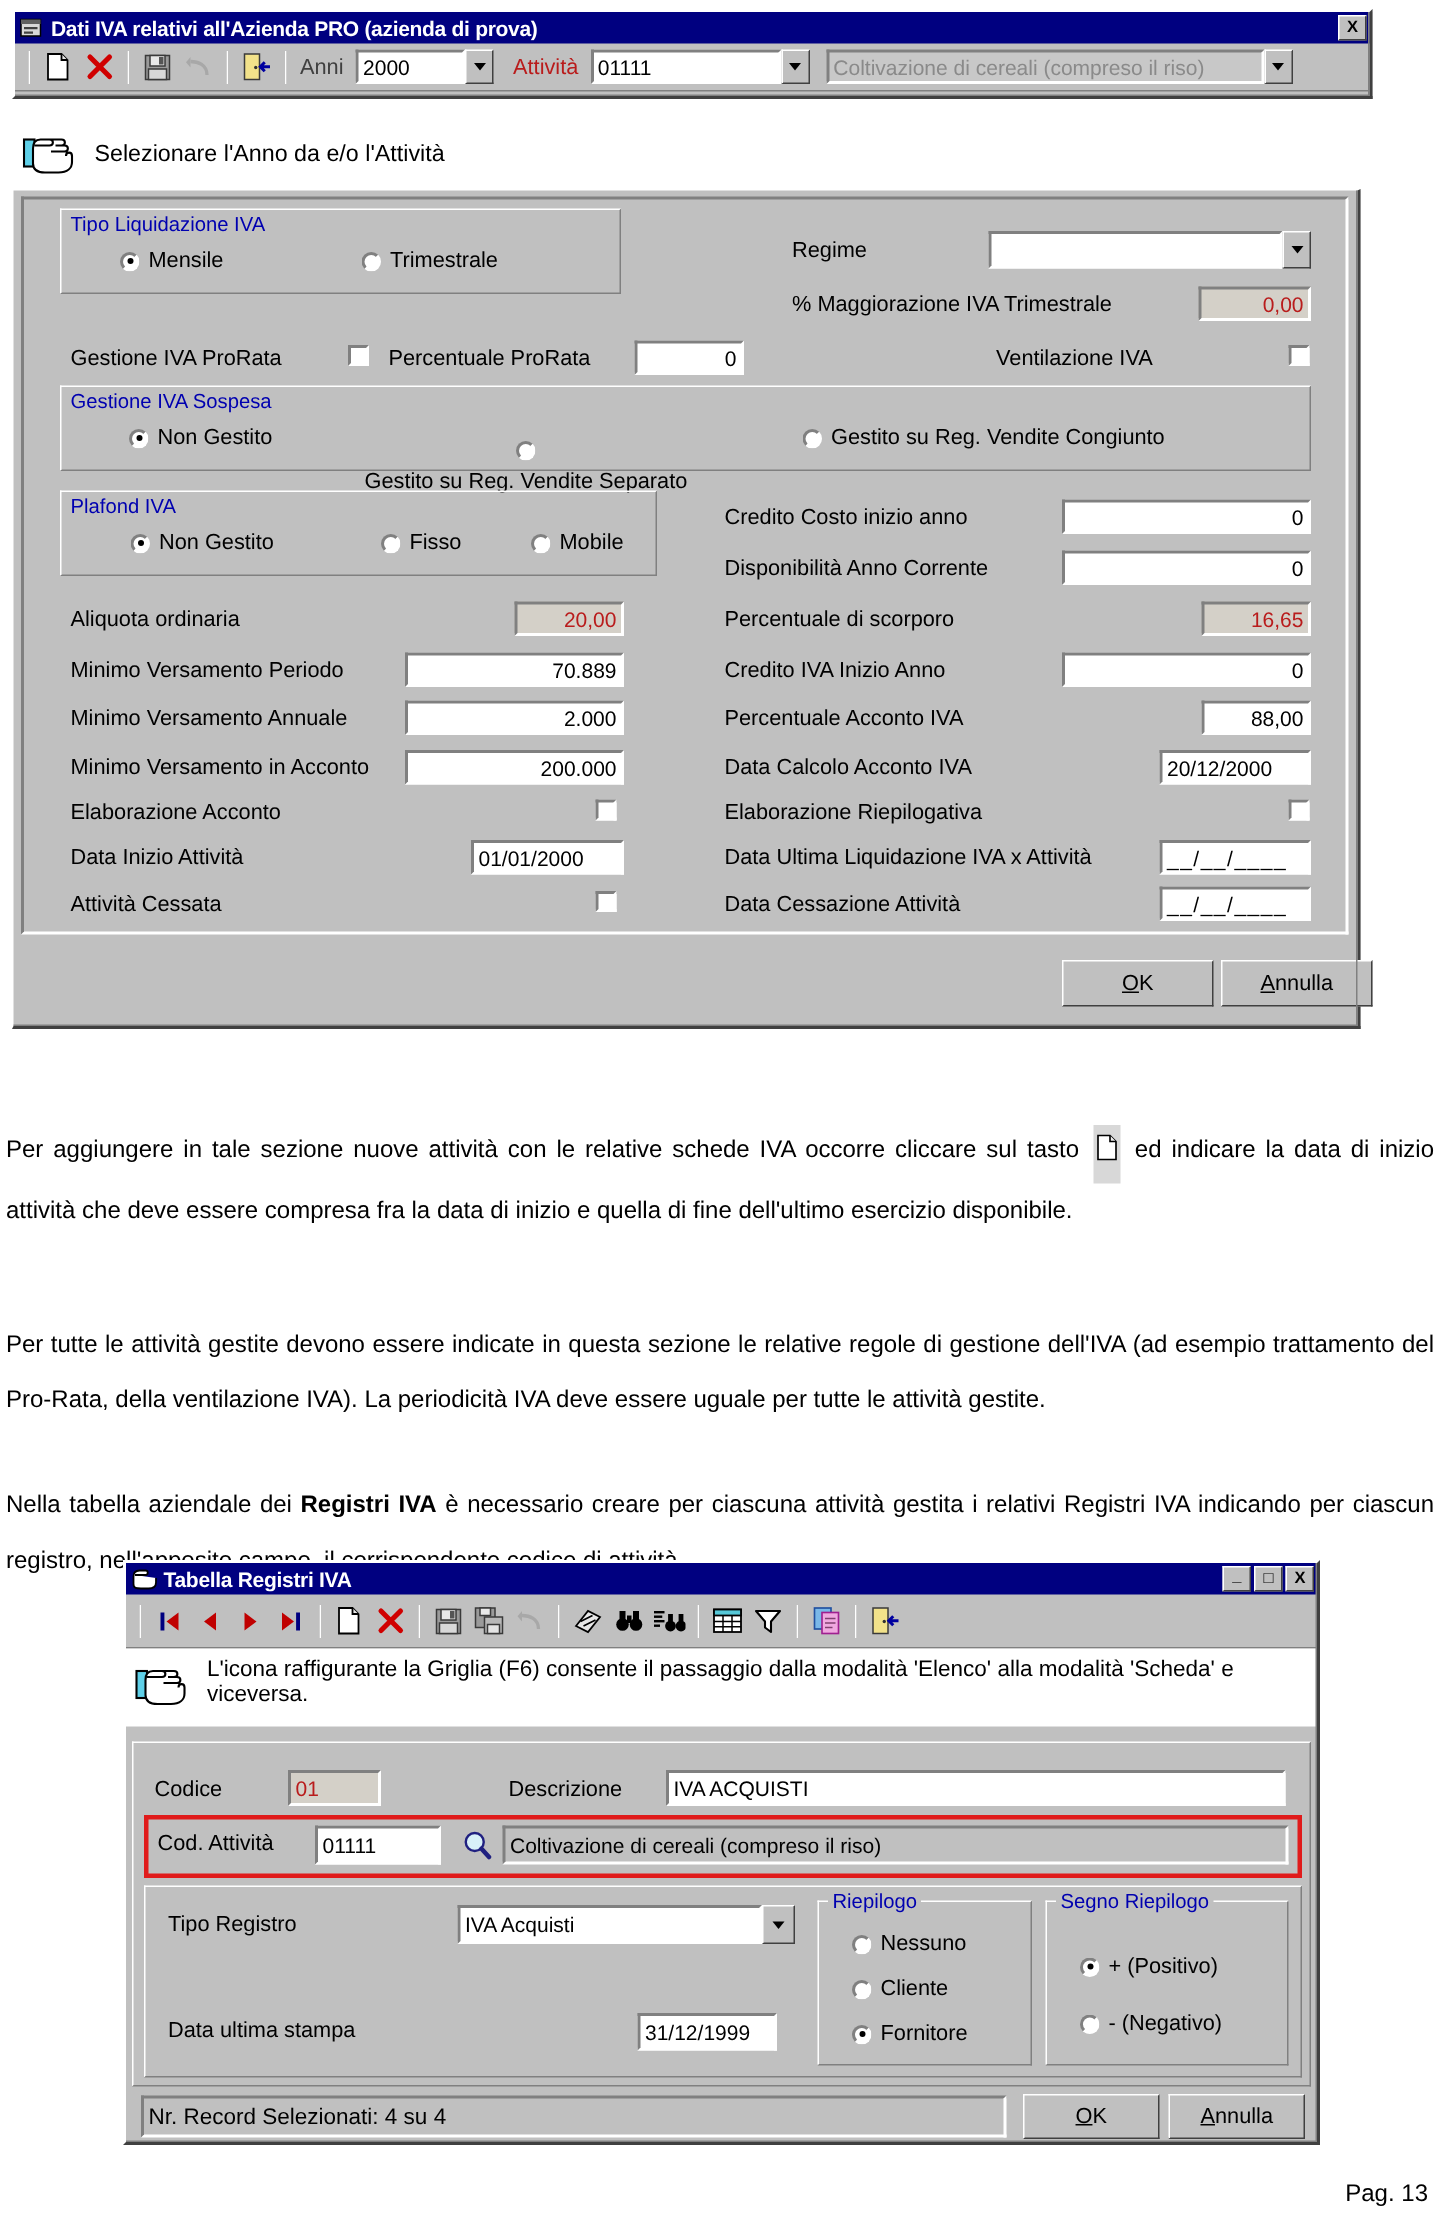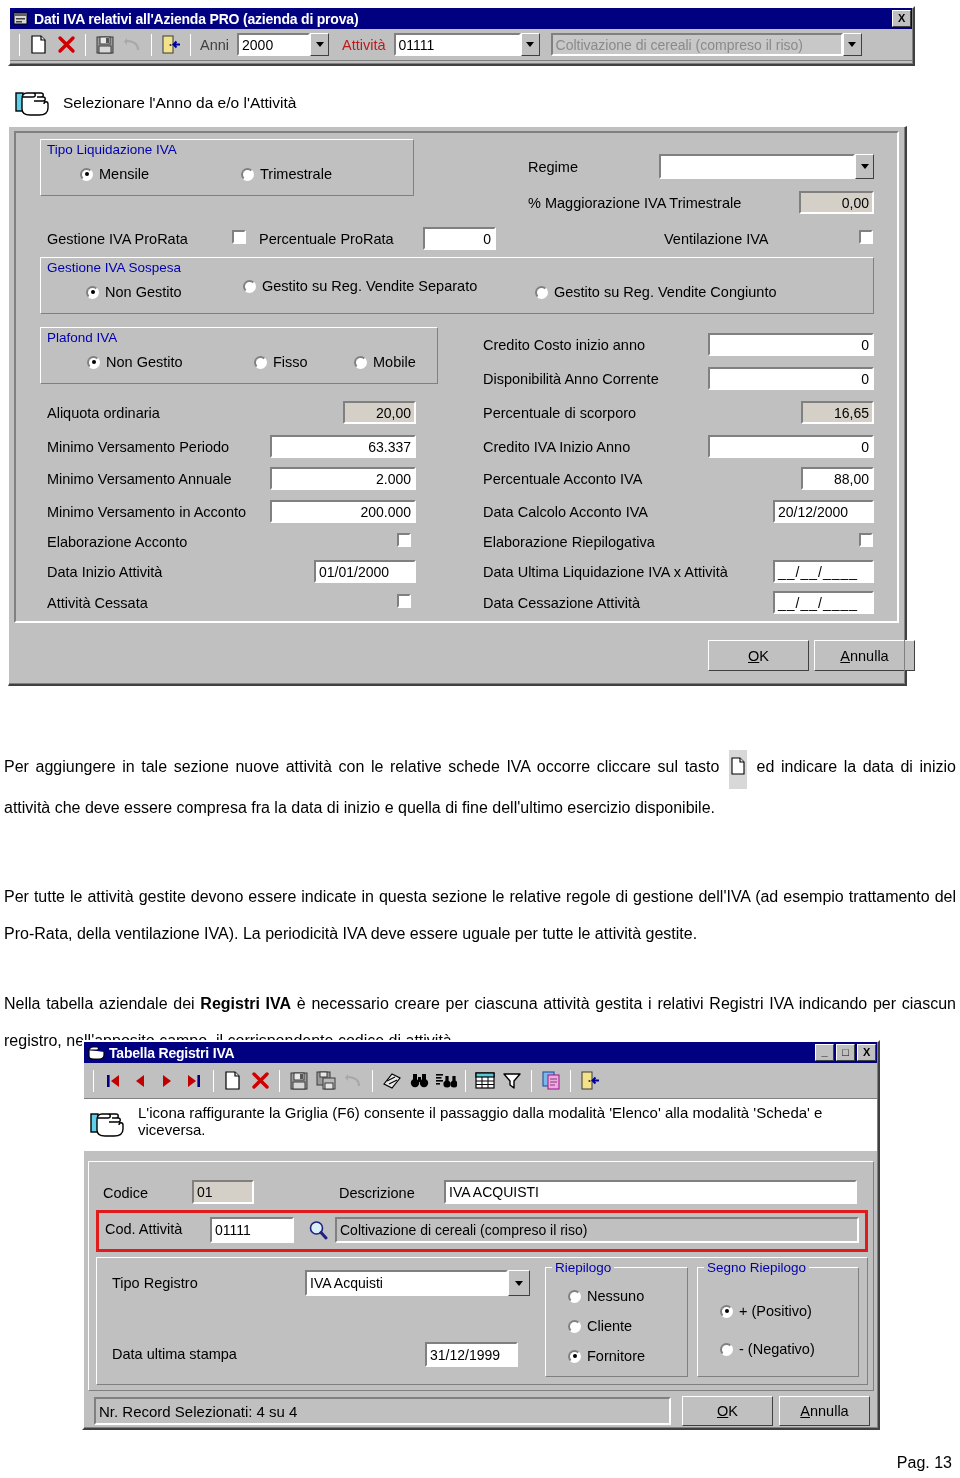--- a/index.html
+++ b/index.html
@@ -66,21 +66,21 @@
 
   
   .sunken {
     background:#ffffff;
     border-top:2px solid #808080; border-left:2px solid #808080;
     border-right:2px solid #ffffff; border-bottom:2px solid #ffffff;
     font-size: 14px;
     padding: 1px 3px;
     display:flex; align-items:center;
   }
-  .sunken.ro { background:#d4d0c8; color:#000000; }
+  .sunken.ro { background:#d4d0c8; color:#b91c1c; }
   .sunken.num { justify-content:flex-end; }
   .group {
     border-top:1px solid #ffffff; border-left:1px solid #ffffff;
     border-right:1px solid #808080; border-bottom:1px solid #808080;
     position:relative;
   }
   .glabel { color:#0000b0; font-size:13.5px; position:absolute; left:6px; top:2px; }
   .lbl { font-size:14.5px; white-space:nowrap; }
   .radio { display:inline-flex; align-items:center; gap:6px; font-size:14.5px; white-space:nowrap; }
   .rdot {
@@ -264,21 +264,21 @@
 
       <span class="lbl" style="position:absolute;left:648px;top:98px;">Ventilazione IVA</span>
       <span class="cbox" style="position:absolute;left:843px;top:97px;"></span>
 
       <div class="group" style="position:absolute;left:24px;top:124px;width:834px;height:57px;">
         <span class="glabel">Gestione IVA Sospesa</span>
         <label class="radio" style="position:absolute;left:45px;top:26px;">
           <span class="rdot on"></span>
           <span>Non Gestito</span>
         </label>
-        <label class="radio" style="position:absolute;left:202px;top:20px;">
+        <label class="radio" style="position:absolute;left:202px;top:36px;flex-direction:column;">
           <span class="rdot"></span>
           <span>Gestito su Reg. Vendite Separato</span>
         </label>
         <label class="radio" style="position:absolute;left:494px;top:26px;">
           <span class="rdot"></span>
           <span>Gestito su Reg. Vendite Congiunto</span>
         </label>
       </div>
 
       <div class="group" style="position:absolute;left:24px;top:194px;width:398px;height:57px;">
@@ -300,21 +300,21 @@
       <span class="lbl" style="position:absolute;left:467px;top:204px;">Credito Costo inizio anno</span>
       <div class="sunken num" style="position:absolute;left:692px;top:200px;width:166px;height:23px;">0</div>
 
       <span class="lbl" style="position:absolute;left:467px;top:238px;">Disponibilità Anno Corrente</span>
       <div class="sunken num" style="position:absolute;left:692px;top:234px;width:166px;height:23px;">0</div>
 
       <span class="lbl" style="position:absolute;left:31px;top:272px;">Aliquota ordinaria</span>
       <div class="sunken num ro" style="position:absolute;left:327px;top:268px;width:73px;height:23px;">20,00</div>
 
       <span class="lbl" style="position:absolute;left:31px;top:306px;">Minimo Versamento Periodo</span>
-      <div class="sunken num" style="position:absolute;left:254px;top:302px;width:146px;height:23px;">63.337</div>
+      <div class="sunken num" style="position:absolute;left:254px;top:302px;width:146px;height:23px;">70.889</div>
 
       <span class="lbl" style="position:absolute;left:31px;top:338px;">Minimo Versamento Annuale</span>
       <div class="sunken num" style="position:absolute;left:254px;top:334px;width:146px;height:23px;">2.000</div>
 
       <span class="lbl" style="position:absolute;left:31px;top:371px;">Minimo Versamento in Acconto</span>
       <div class="sunken num" style="position:absolute;left:254px;top:367px;width:146px;height:23px;">200.000</div>
 
       <span class="lbl" style="position:absolute;left:31px;top:401px;">Elaborazione Acconto</span>
       <span class="cbox" style="position:absolute;left:381px;top:400px;"></span>
 

